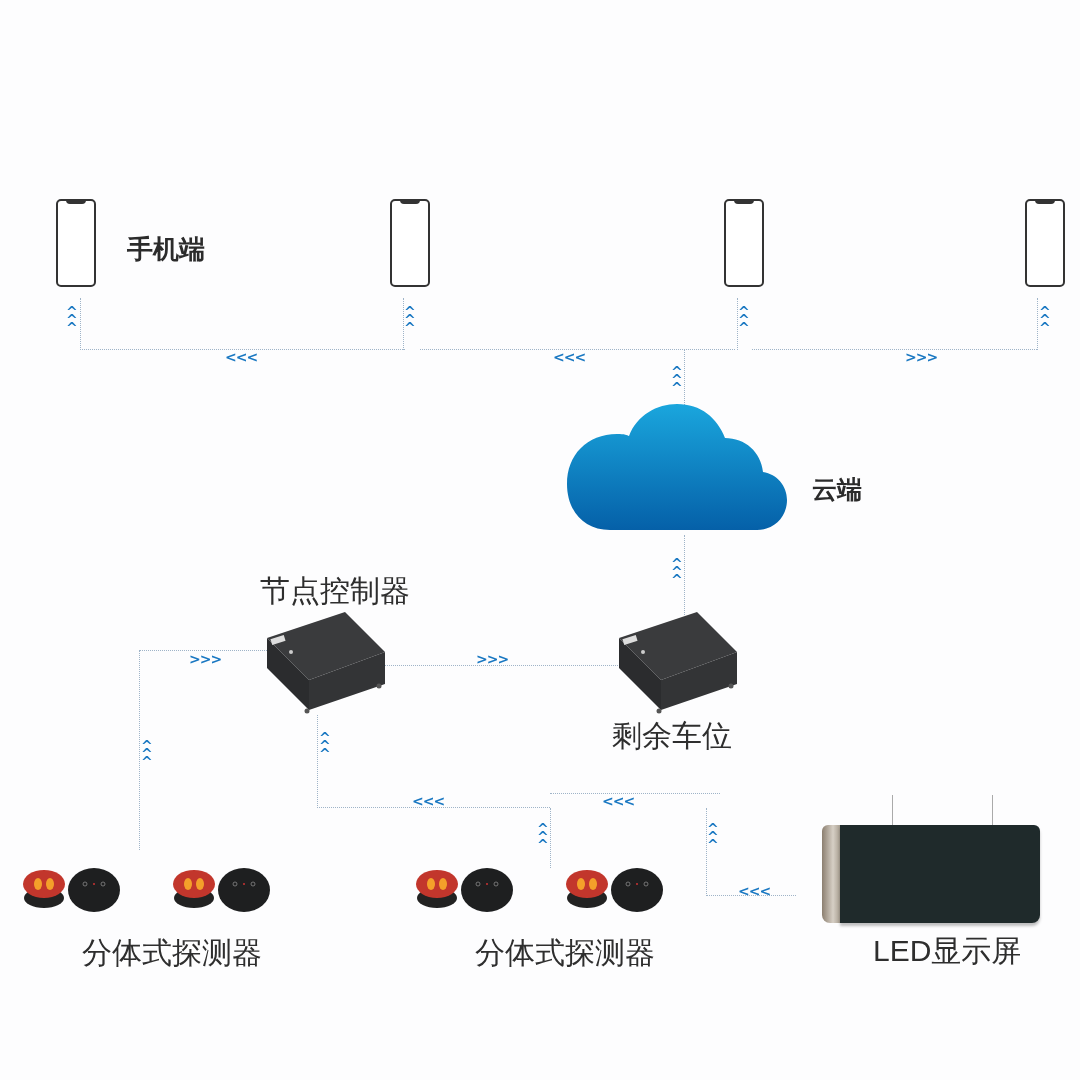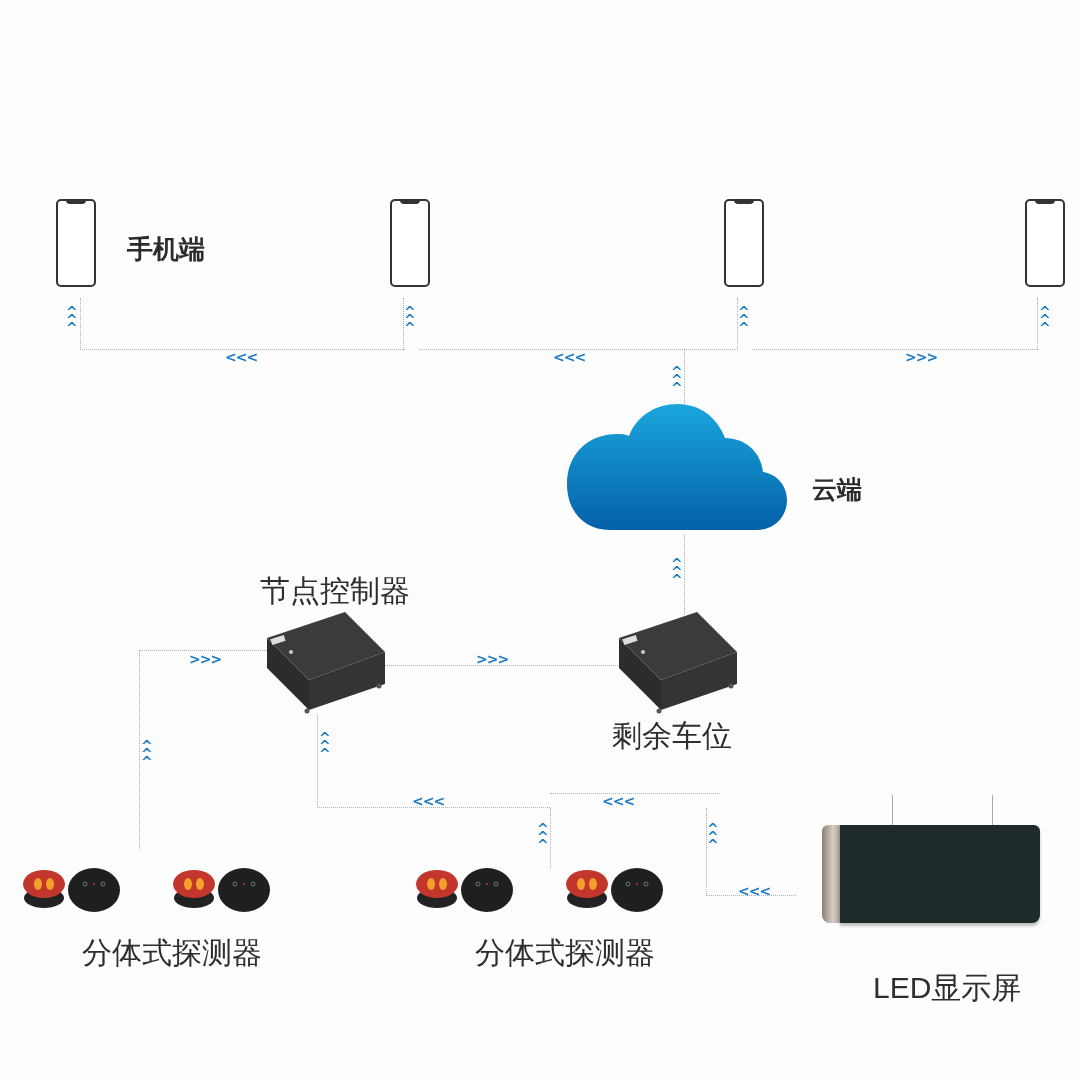--- a/index.html
+++ b/index.html
@@ -201,13 +201,13 @@
 <div class="abs" style="left:822px; top:795px; width:220px; height:135px;">
 
   <div class="abs" style="left:70px; top:0; width:1px; height:30px; background:#aaa;"></div>
   <div class="abs" style="left:170px; top:0; width:1px; height:30px; background:#aaa;"></div>
 
   <div class="abs" style="left:0; top:30px; width:22px; height:98px; background:linear-gradient(90deg,#8c7f70,#d6cfc5,#8f8474); border-radius:6px 0 0 8px;"></div>
 
   <div class="abs" style="left:18px; top:30px; width:200px; height:98px; background:#1f2a2b; border-radius:0 6px 8px 0; box-shadow:0 3px 3px rgba(0,0,0,0.25);"></div>
 
 </div>
-<div class="label" style="left:873px; top:968px; font-size:30px;">LED显示屏</div>
+<div class="label" style="left:873px; top:931px; font-size:30px;">LED显示屏</div>
 
 </body></html>

